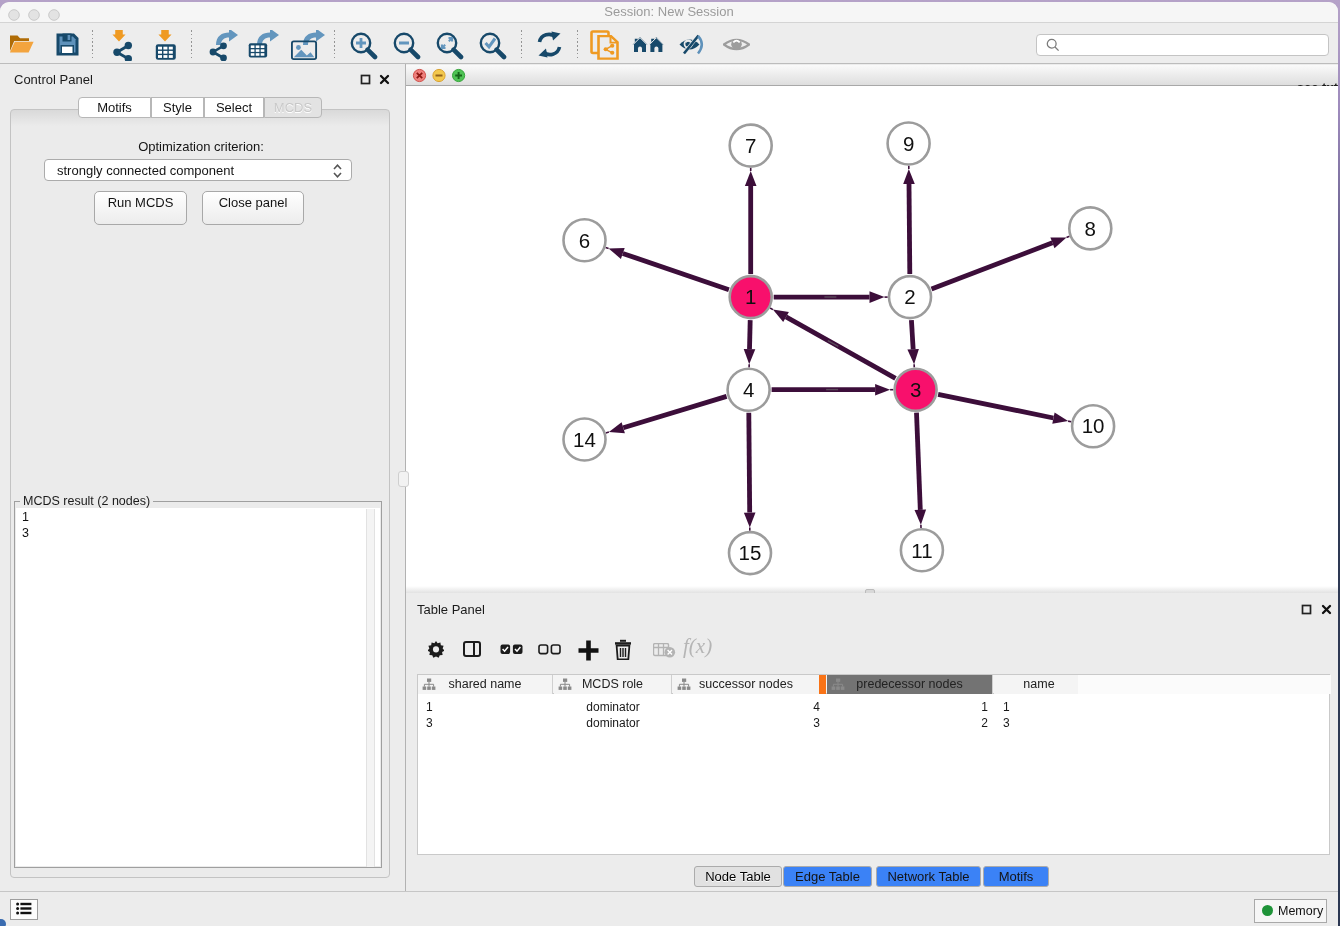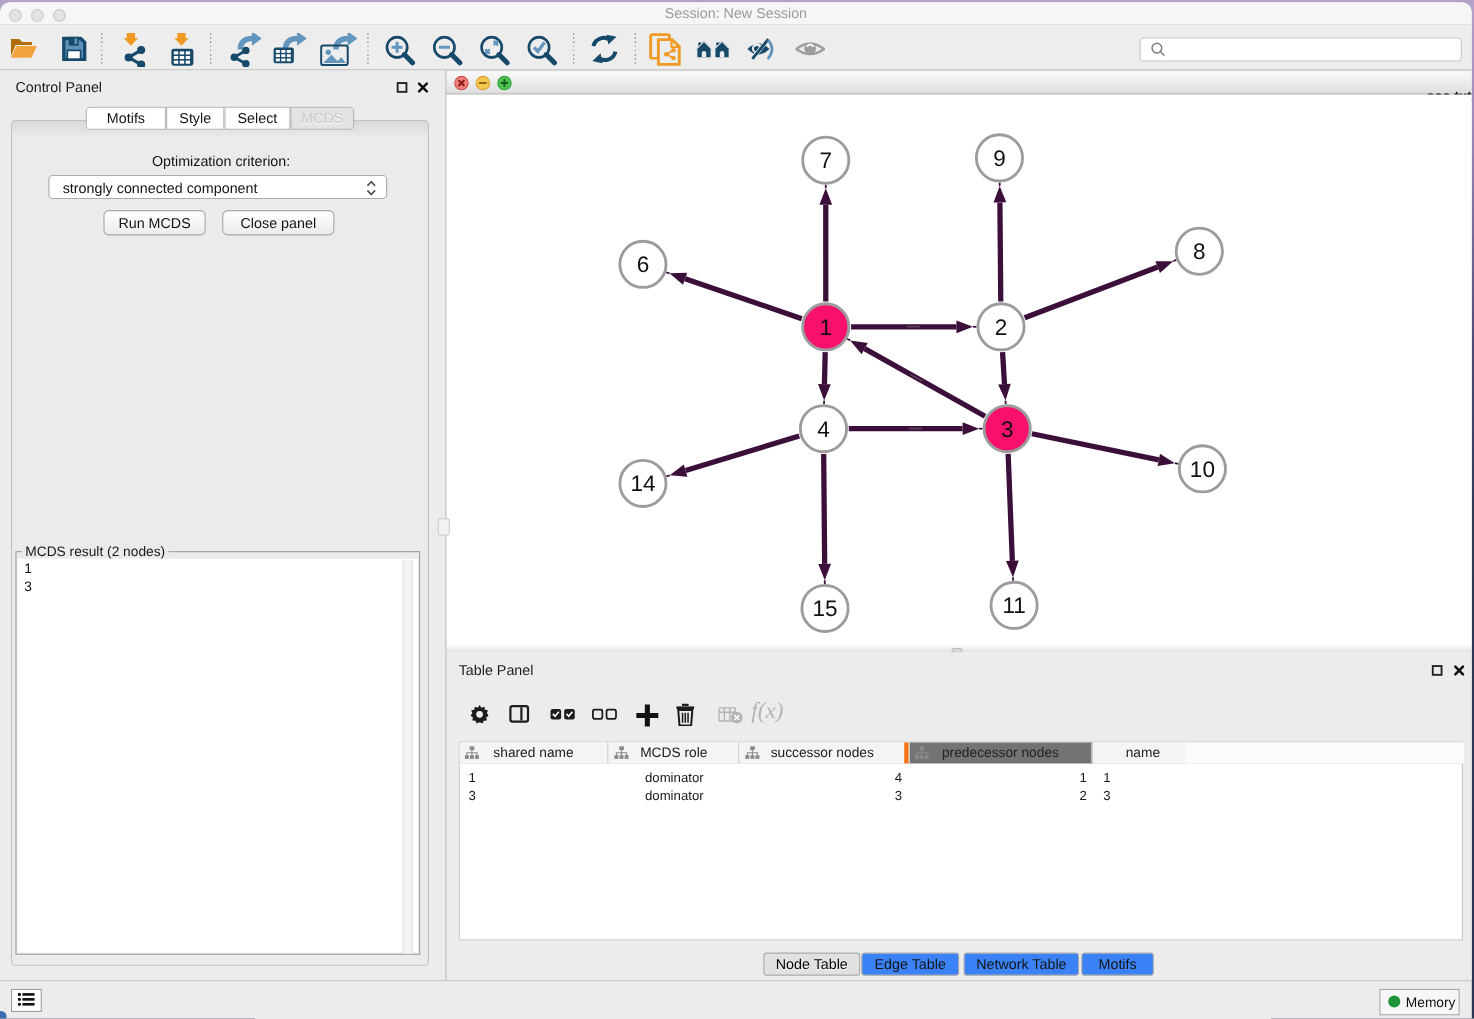--- a/index.html
+++ b/index.html
@@ -1,19 +1,19 @@
 <!DOCTYPE html>
 <html><head><meta charset="utf-8"><style>
 * {margin:0;padding:0;box-sizing:border-box}
 html,body {width:1340px;height:926px;overflow:hidden}
 body {font-family:"Liberation Sans",sans-serif;background:linear-gradient(180deg,#b5a2c8 0%,#9d8abc 12%,#4c4a74 34%,#2f3a55 50%,#2b3752 100%)}
 .app {position:absolute;left:0;top:2px;width:1338px;height:924px;background:#ececec;border-radius:9px 9px 0 0;overflow:hidden}
 .tab {position:absolute;top:95px;height:21px;background:#fff;border:1px solid #b7b7b7;font-size:13px;color:#141414;text-align:center;line-height:20px}
 .tab.sel {background:#e3e3e3;color:#c8c8c8;text-shadow:0 1px 0 #fff}
-.btn {position:absolute;height:23px;background:linear-gradient(#ffffff,#ececec);border:1px solid #a8a8a8;border-radius:5px;font-size:13px;color:#141414;text-align:center;line-height:21px}
+.btn {position:absolute;height:34px;background:linear-gradient(#ffffff,#ececec);border:1px solid #a8a8a8;border-radius:5px;font-size:13px;color:#141414;text-align:center;line-height:21px}
 .btab {position:absolute;top:273px;height:21px;background:#3b82f6;border:1px solid #ababab;font-size:13px;color:#141414;text-align:center;line-height:19px;border-radius:3px}
 .btab.bsel {background:#e1e1e1;color:#000000;text-shadow:0 1px 0 #fff}
 </style></head><body>
 <div class="app">
 <div style="position:absolute;left:0;top:0;width:1338px;height:21px;background:#f6f6f6;border-bottom:1px solid #d4d4d4;border-radius:9px 9px 0 0"></div>
 <div style="position:absolute;left:8px;top:5px;width:60px;height:12px">
 <svg width="60" height="12">
         <circle cx="6" cy="6" r="5.3" fill="#e3e3e3" stroke="#c9c9c9"></circle>
         <circle cx="26" cy="6" r="5.3" fill="#e3e3e3" stroke="#c9c9c9"></circle>
         <circle cx="46" cy="6" r="5.3" fill="#e3e3e3" stroke="#c9c9c9"></circle>
@@ -358,21 +358,21 @@
                 <rect x="5" y="0.5" width="4.2" height="3.4"></rect>
                 <rect x="0.6" y="8.5" width="3.6" height="3.4"></rect>
                 <rect x="5.2" y="8.5" width="3.6" height="3.4"></rect>
                 <rect x="9.8" y="8.5" width="3.6" height="3.4"></rect>
               </g>
               <path d="M7 4 V6.3 M2.4 8.6 V6.3 H11.6 V8.6 M7 6.3 V8.6" stroke="#8a8a8a" stroke-width="1" fill="none"></path>
             </svg>
           </span>
           <div style="width:100%;text-align:center;font-size:12.5px;color:#222;line-height:19px">MCDS role</div>
         </div>
-        <div style="position:absolute;left:255px;top:0;width:153px;height:19px;border-right:4px solid #f97316;background:#f4f4f4">
+        <div style="position:absolute;left:255px;top:0;width:153px;height:19px;border-right:7px solid #f97316;background:#f4f4f4">
           <span style="position:absolute;left:4px;top:0;width:14px;height:19px">
             <svg width="14" height="13" viewBox="0 0 14 13" style="position:absolute;top:3px">
               <g fill="#8a8a8a">
                 <rect x="5" y="0.5" width="4.2" height="3.4"></rect>
                 <rect x="0.6" y="8.5" width="3.6" height="3.4"></rect>
                 <rect x="5.2" y="8.5" width="3.6" height="3.4"></rect>
                 <rect x="9.8" y="8.5" width="3.6" height="3.4"></rect>
               </g>
               <path d="M7 4 V6.3 M2.4 8.6 V6.3 H11.6 V8.6 M7 6.3 V8.6" stroke="#8a8a8a" stroke-width="1" fill="none"></path>
             </svg>

